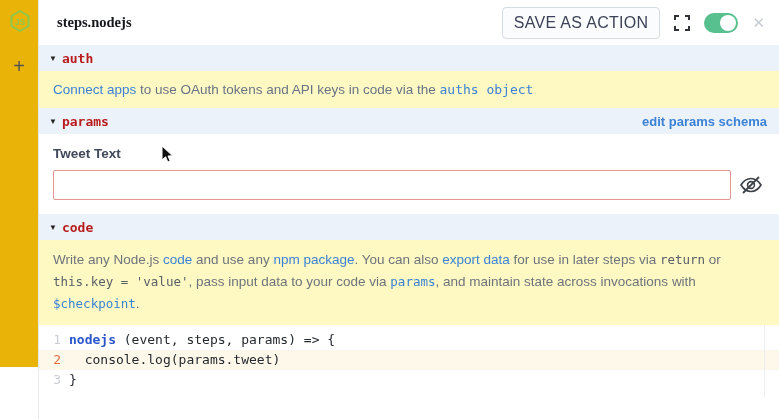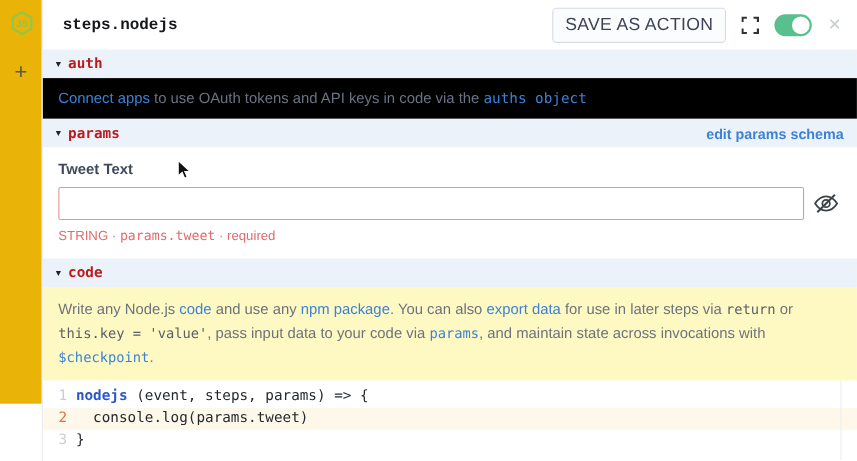--- a/index.html
+++ b/index.html
@@ -10,37 +10,37 @@
 
   .rail { position:absolute; left:0; top:0; width:38px; height:367px; background:#eab308; }
   .node-badge { position:absolute; left:8px; top:9px; width:24px; height:24px; }
   .plus-btn { position:absolute; left:9px; top:56px; width:20px; height:20px;
     font-size:20px; line-height:20px; color:#555; text-align:center; cursor:pointer; }
 
   .panel { position:absolute; left:38px; top:0; width:741px; height:419px;
     border-left:1px solid #e6eaf0; background:#fff; }
 
   .titlebar { display:flex; align-items:center; height:45px; padding:0 14px 0 18px; }
-  .title { font-family:Liberation Mono, monospace; font-weight:bold;
+  .title { font-family:Liberation Serif, serif; font-weight:bold;
     font-size:14.5px; color:#15171a; }
   .titlebar .controls { margin-left:auto; display:flex; align-items:center; gap:14px; }
   .save-btn { font-size:16px; letter-spacing:.3px; color:#3c4257; background:#fbfcfd;
     border:1px solid #d6dce4; border-radius:4px; padding:6px 11px; cursor:pointer;
     font-family:"Liberation Sans",sans-serif; }
   .toggle { width:34px; height:20px; border-radius:10px; background:#58c08e; position:relative; cursor:pointer; }
   .toggle .knob { position:absolute; right:2px; top:2px; width:16px; height:16px; border-radius:50%; background:#fff; }
   .close-x { color:#c7ccd4; font-size:15px; cursor:pointer; line-height:1; }
 
   .sec-header { height:26px; display:flex; align-items:center; background:#ecf2f9; padding:0 12px 0 10px; cursor:pointer; }
   .sec-header .tri { font-size:8px; color:#222; margin-right:5px; }
   .sec-header .sec-label { font-family:"DejaVu Sans Mono","Liberation Mono",monospace;
     font-weight:bold; font-size:13px; color:#b91c1c; }
   .sec-header .right-link { margin-left:auto; font-size:13px;font-weight:bold; }
 
-  .auth-body { height:37px; background:#000000; display:flex; align-items:center; padding:0 14px; color:#697386; }
+  .auth-body { height:37px; background:#fef9c3; display:flex; align-items:center; padding:0 14px; color:#697386; }
   .auth-body .mono { font-size:13px; }
 
   .params-body { padding:12px 14px 14px 14px; background:#fff; }
   .field-label { font-weight:bold; font-size:13.5px; color:#40485a; }
   .input-row { display:flex; align-items:center; margin-top:9px; }
   .tweet-input { flex:1; height:30px; border:1px solid #e79595; border-radius:2px;
     background:#fff; outline:none; padding:0 8px; font-size:13px; color:#333; }
   .eye-wrap { width:27px; height:27px; margin-left:7px; cursor:pointer; flex:none; display:flex; align-items:center; }
   .meta { margin-top:7px; font-size:12px; color:#e06c6c; }
   .meta .mono { font-size:12px; }
@@ -113,21 +113,20 @@
     <div class="input-row">
       <input class="tweet-input" type="text" value="" style="">
       <span class="eye-wrap">
         <svg width="26" height="26" viewBox="0 0 26 26" fill="none" stroke="#3c4247" stroke-width="1.6">
           <path d="M3 13 C6 8.2 10 6.5 13 6.5 C16 6.5 20 8.2 23 13 C20 17.8 16 19.5 13 19.5 C10 19.5 6 17.8 3 13 Z"></path>
           <circle cx="13" cy="13" r="3.4"></circle>
           <line x1="5" y1="21" x2="21" y2="5" stroke-width="1.8"></line>
         </svg>
       </span>
     </div>
-    <div class="meta"><span>STRING</span><span> · </span><span class="mono">params.tweet</span><span> · </span><span>required</span></div>
   </div>
 
   <div class="sec-header">
     <span class="tri">▼</span>
     <span class="sec-label">code</span>
   </div>
   <div class="code-desc">
     <span>Write any Node.js </span><span class="link">code</span><span> and use any </span><span class="link">npm package</span><span>. You can also </span><span class="link">export data</span><span> for use in later steps via </span><span class="mono">return</span><span> or </span><span class="mono">this.key = 'value'</span><span>, pass input data to your code via </span><span class="mono link">params</span><span>, and maintain state across invocations with </span><span class="mono link">$checkpoint</span><span>.</span>
   </div>
 

